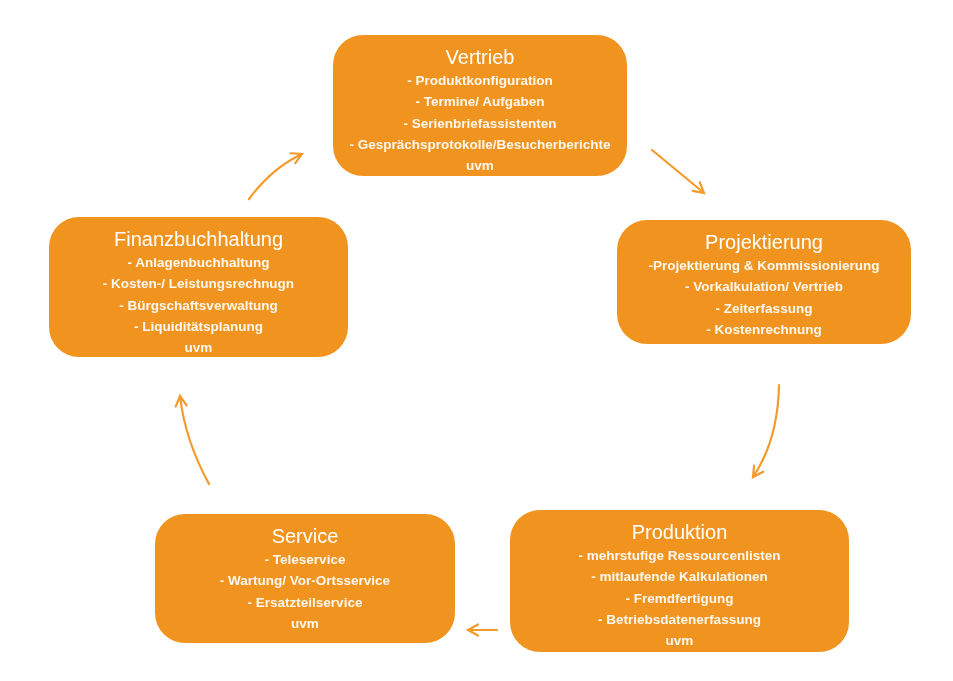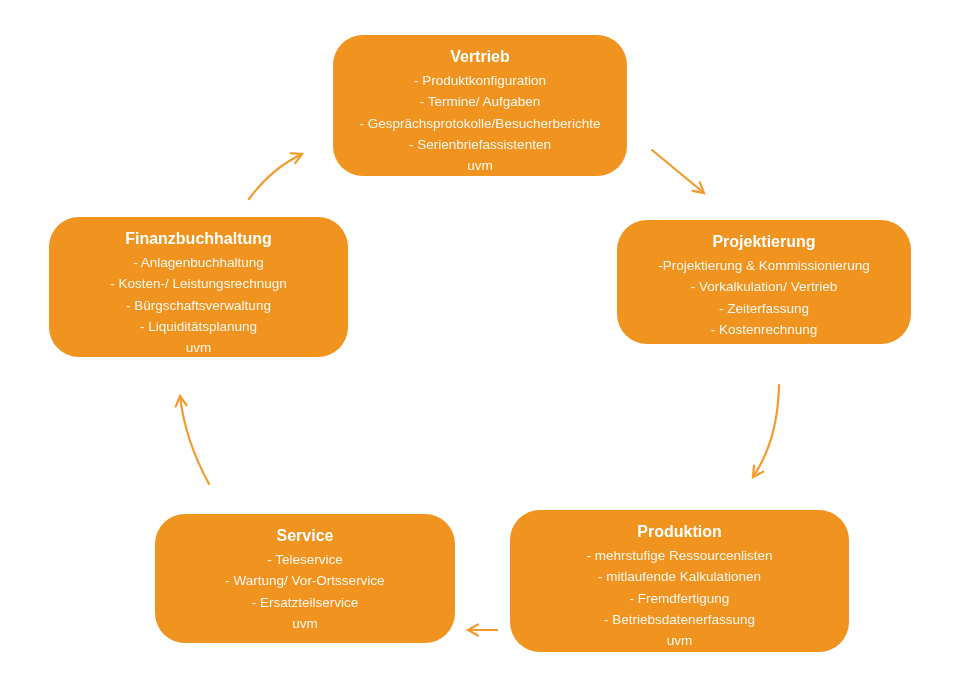--- a/index.html
+++ b/index.html
@@ -20,31 +20,32 @@
   .pbox{
     position:absolute;
     background:var(--box-fill);
     border-radius:30px;
     color:var(--title-text);
     text-align:center;
     box-sizing:border-box;
     padding-top:11px;
   }
   .pbox-title{
-    font-size:16px;
-    font-weight:bold;
+    font-size:20px;
+    font-weight:normal;
     line-height:22px;
     color:var(--title-text);
     margin-bottom:2px;
   }
   .pbox-item{
     font-size:13.5px;
     line-height:21.3px;
     color:var(--item-text);
     white-space:nowrap;
+    font-weight:bold;
   }
   .box-vertrieb        {left:333px; top:35px;  width:294px; height:141px;}
   .box-projektierung   {left:617px; top:220px; width:294px; height:124px;}
   .box-produktion      {left:510px; top:510px; width:339px; height:142px;}
   .box-service         {left:155px; top:514px; width:300px; height:129px;}
   .box-finanzbuchhaltung{left:49px; top:217px; width:299px; height:140px;}
   svg.arrows{
     position:absolute;left:0;top:0;
     pointer-events:none;
   }
@@ -77,22 +78,22 @@
     <path class="arrow" d="M652,150 L704,193" marker-end="url(#ah)"></path>
     <path class="arrow" d="M779,385 Q778,440 753,477" marker-end="url(#ah)"></path>
     <path class="arrow" d="M497,630 L468,630" marker-end="url(#ah)"></path>
     <path class="arrow" d="M209,484 Q185,440 180,396" marker-end="url(#ah)"></path>
   </svg>
 
   <div class="pbox box-vertrieb">
     <div class="pbox-title">Vertrieb</div>
     <div class="pbox-item">- Produktkonfiguration</div>
     <div class="pbox-item">- Termine/ Aufgaben</div>
+    <div class="pbox-item">- Serienbriefassistenten</div>
     <div class="pbox-item">- Gesprächsprotokolle/Besucherberichte</div>
-    <div class="pbox-item">- Serienbriefassistenten</div>
     <div class="pbox-item">uvm</div>
   </div>
 
   <div class="pbox box-projektierung">
     <div class="pbox-title">Projektierung</div>
     <div class="pbox-item">-Projektierung &amp; Kommissionierung</div>
     <div class="pbox-item">- Vorkalkulation/ Vertrieb</div>
     <div class="pbox-item">- Zeiterfassung</div>
     <div class="pbox-item">- Kostenrechnung</div>
     <div class="pbox-item">uvm</div>

